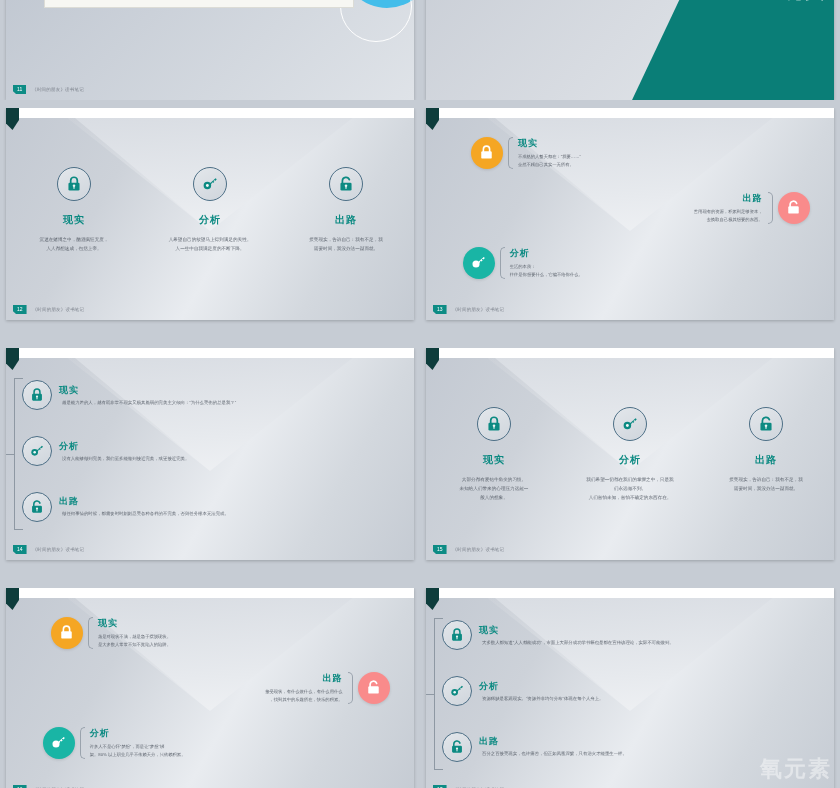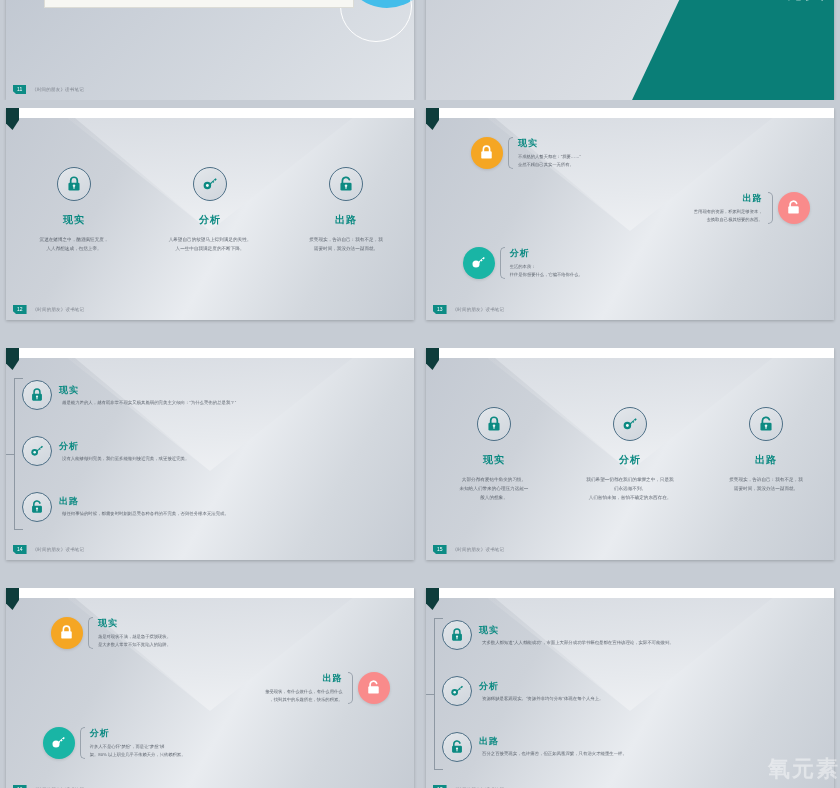--- a/index.html
+++ b/index.html
@@ -72,21 +72,21 @@
   .vs-bracket{ position:absolute; left:8px; top:14%; bottom:14%; width:9px;
                border:1px solid #8e98a3; border-right:none; z-index:2;}
   .vs-stem{ position:absolute; left:0px; top:50%; width:9px; height:1px; background:#8e98a3; z-index:2;}
 
   
   .quote-card{ position:absolute; background:#f7f7f3; border:1px solid #dcdcd6;}
   .teal-slide{ position:absolute; inset:0; background:linear-gradient(135deg,#c9ced6,#e6e9ed); overflow:hidden;}
   .teal-wedge{ position:absolute; right:0; top:0; width:55%; height:100%; background:#0a7e77;
                clip-path:polygon(42% 0,100% 0,100% 100%,10% 100%); }
 
-  .wm{ position:absolute; right:0; bottom:4px; font-size:22px; color:rgba(255,255,255,.35);
+  .wm{ position:absolute; right:8px; bottom:4px; font-size:22px; color:rgba(255,255,255,.35);
        font-weight:bold; letter-spacing:2px; pointer-events:none; z-index:8; }
   .gap{ position:absolute; left:0; right:0; background:#c6ccd4; z-index:9;}
 </style>
 </head>
 <body>
 
 <div id="stage">
     <div class="slide" style="left: 6px; top: -52px; height: 152px;">
       <div class="slide-body">
         <div style="position:absolute;inset:0;background:linear-gradient(135deg,#bfc6d0,#dfe3e8);overflow:hidden">

